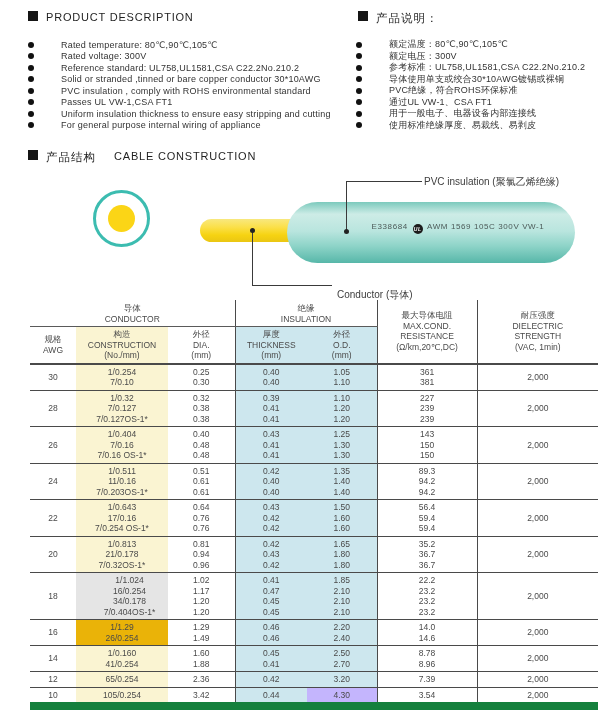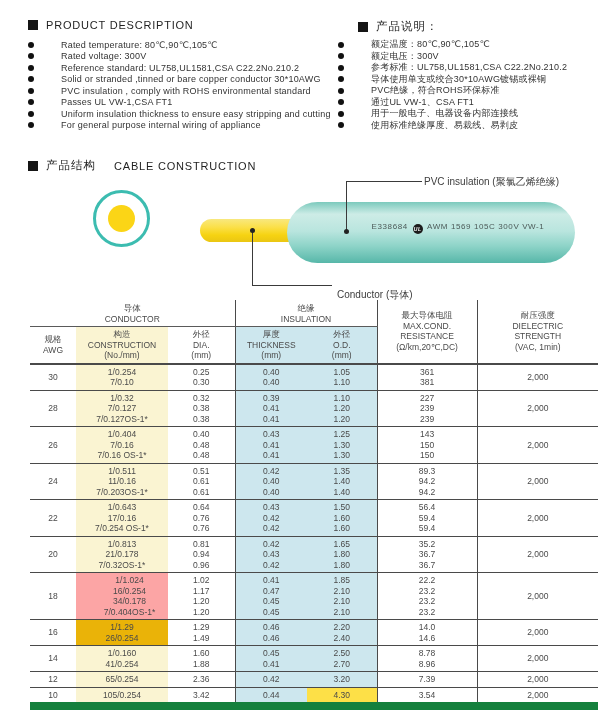--- a/index.html
+++ b/index.html
@@ -1,20 +1,20 @@
 <!DOCTYPE html>
 <html><head>
 <meta charset="utf-8">
 <style>
   html,body{margin:0;padding:0;background:#fff;}
   .page{position:relative;width:603px;height:714px;background:#fff;overflow:hidden;
         font-family:"Liberation Sans","DejaVu Sans",sans-serif;color:#3b3b3b;}
   
-  .sec-title{position:absolute;display:flex;align-items:center;font-size:11px;
-             letter-spacing:0.8px;color:#1f1f1f;white-space:nowrap;margin-top:8px;}
+  .sec-title{position:absolute;display:flex;align-items:flex-start;font-size:11px;
+             letter-spacing:0.8px;color:#1f1f1f;white-space:nowrap;}
   .sq{display:inline-block;width:10px;height:10px;background:#151515;margin-right:8px;flex:0 0 auto;}
   .gap{display:inline-block;width:18px;}
   .cn-big{font-size:11.5px;letter-spacing:1px;}
   
   .blist{position:absolute;}
   .b-row{display:flex;align-items:center;height:11.5px;white-space:nowrap;}
   .dot{width:6px;height:6px;border-radius:50%;background:#111;margin-right:7px;flex:0 0 auto;}
   .b-text{font-size:9px;color:#333;letter-spacing:0.2px;padding-left:20px;}
   
   .xsec{position:absolute;left:93px;top:190px;width:57px;height:57px;border-radius:50%;
@@ -85,21 +85,21 @@
       </div>
       <div class="b-row">
         <span class="dot"></span>
         <span class="b-text">Uniform insulation thickness to ensure easy stripping and cutting</span>
       </div>
       <div class="b-row">
         <span class="dot"></span>
         <span class="b-text">For general purpose internal wiring of appliance</span>
       </div>
     </div>
-  <div class="blist" style="left:338px;top:39px;width:245px;" id="desc-cn-list">
+  <div class="blist" style="left:356px;top:39px;width:245px;" id="desc-cn-list">
       <div class="b-row">
         <span class="dot"></span>
         <span class="b-text">额定温度：80℃,90℃,105℃</span>
       </div>
       <div class="b-row">
         <span class="dot"></span>
         <span class="b-text">额定电压：300V</span>
       </div>
       <div class="b-row">
         <span class="dot"></span>
@@ -302,21 +302,21 @@
           <td class="col-blue vline" style="background: rgb(205, 231, 238);">1.65
 1.80
 1.80</td>
           <td class="vline">35.2
 36.7
 36.7</td>
           <td>2,000</td>
         </tr>
         <tr>
           <td>18</td>
-          <td class="col-yellow" style="background: #fca5a5; padding-left: 16px;">1/1.024
+          <td class="col-yellow" style="background: #e5e5e5; padding-left: 16px;">1/1.024
 16/0.254
 34/0.178
 7/0.404OS-1*</td>
           <td class="vline">1.02
 1.17
 1.20
 1.20</td>
           <td class="col-blue" style="background: rgb(205, 231, 238);">0.41
 0.47
 0.45
@@ -366,20 +366,20 @@
           <td class="col-blue" style="background: rgb(205, 231, 238);">0.42</td>
           <td class="col-blue vline" style="background: rgb(205, 231, 238);">3.20</td>
           <td class="vline">7.39</td>
           <td>2,000</td>
         </tr>
         <tr>
           <td>10</td>
           <td class="col-yellow" style="background: rgb(250, 244, 210);">105/0.254</td>
           <td class="vline">3.42</td>
           <td class="col-blue" style="background: rgb(205, 231, 238);">0.44</td>
-          <td class="col-blue vline" style="background: #fde047;">4.30</td>
+          <td class="col-blue vline" style="background: #c4b5fd;">4.30</td>
           <td class="vline">3.54</td>
           <td>2,000</td>
         </tr>
       </tbody>
   </table>
 
 </div>
 
 </body></html>

